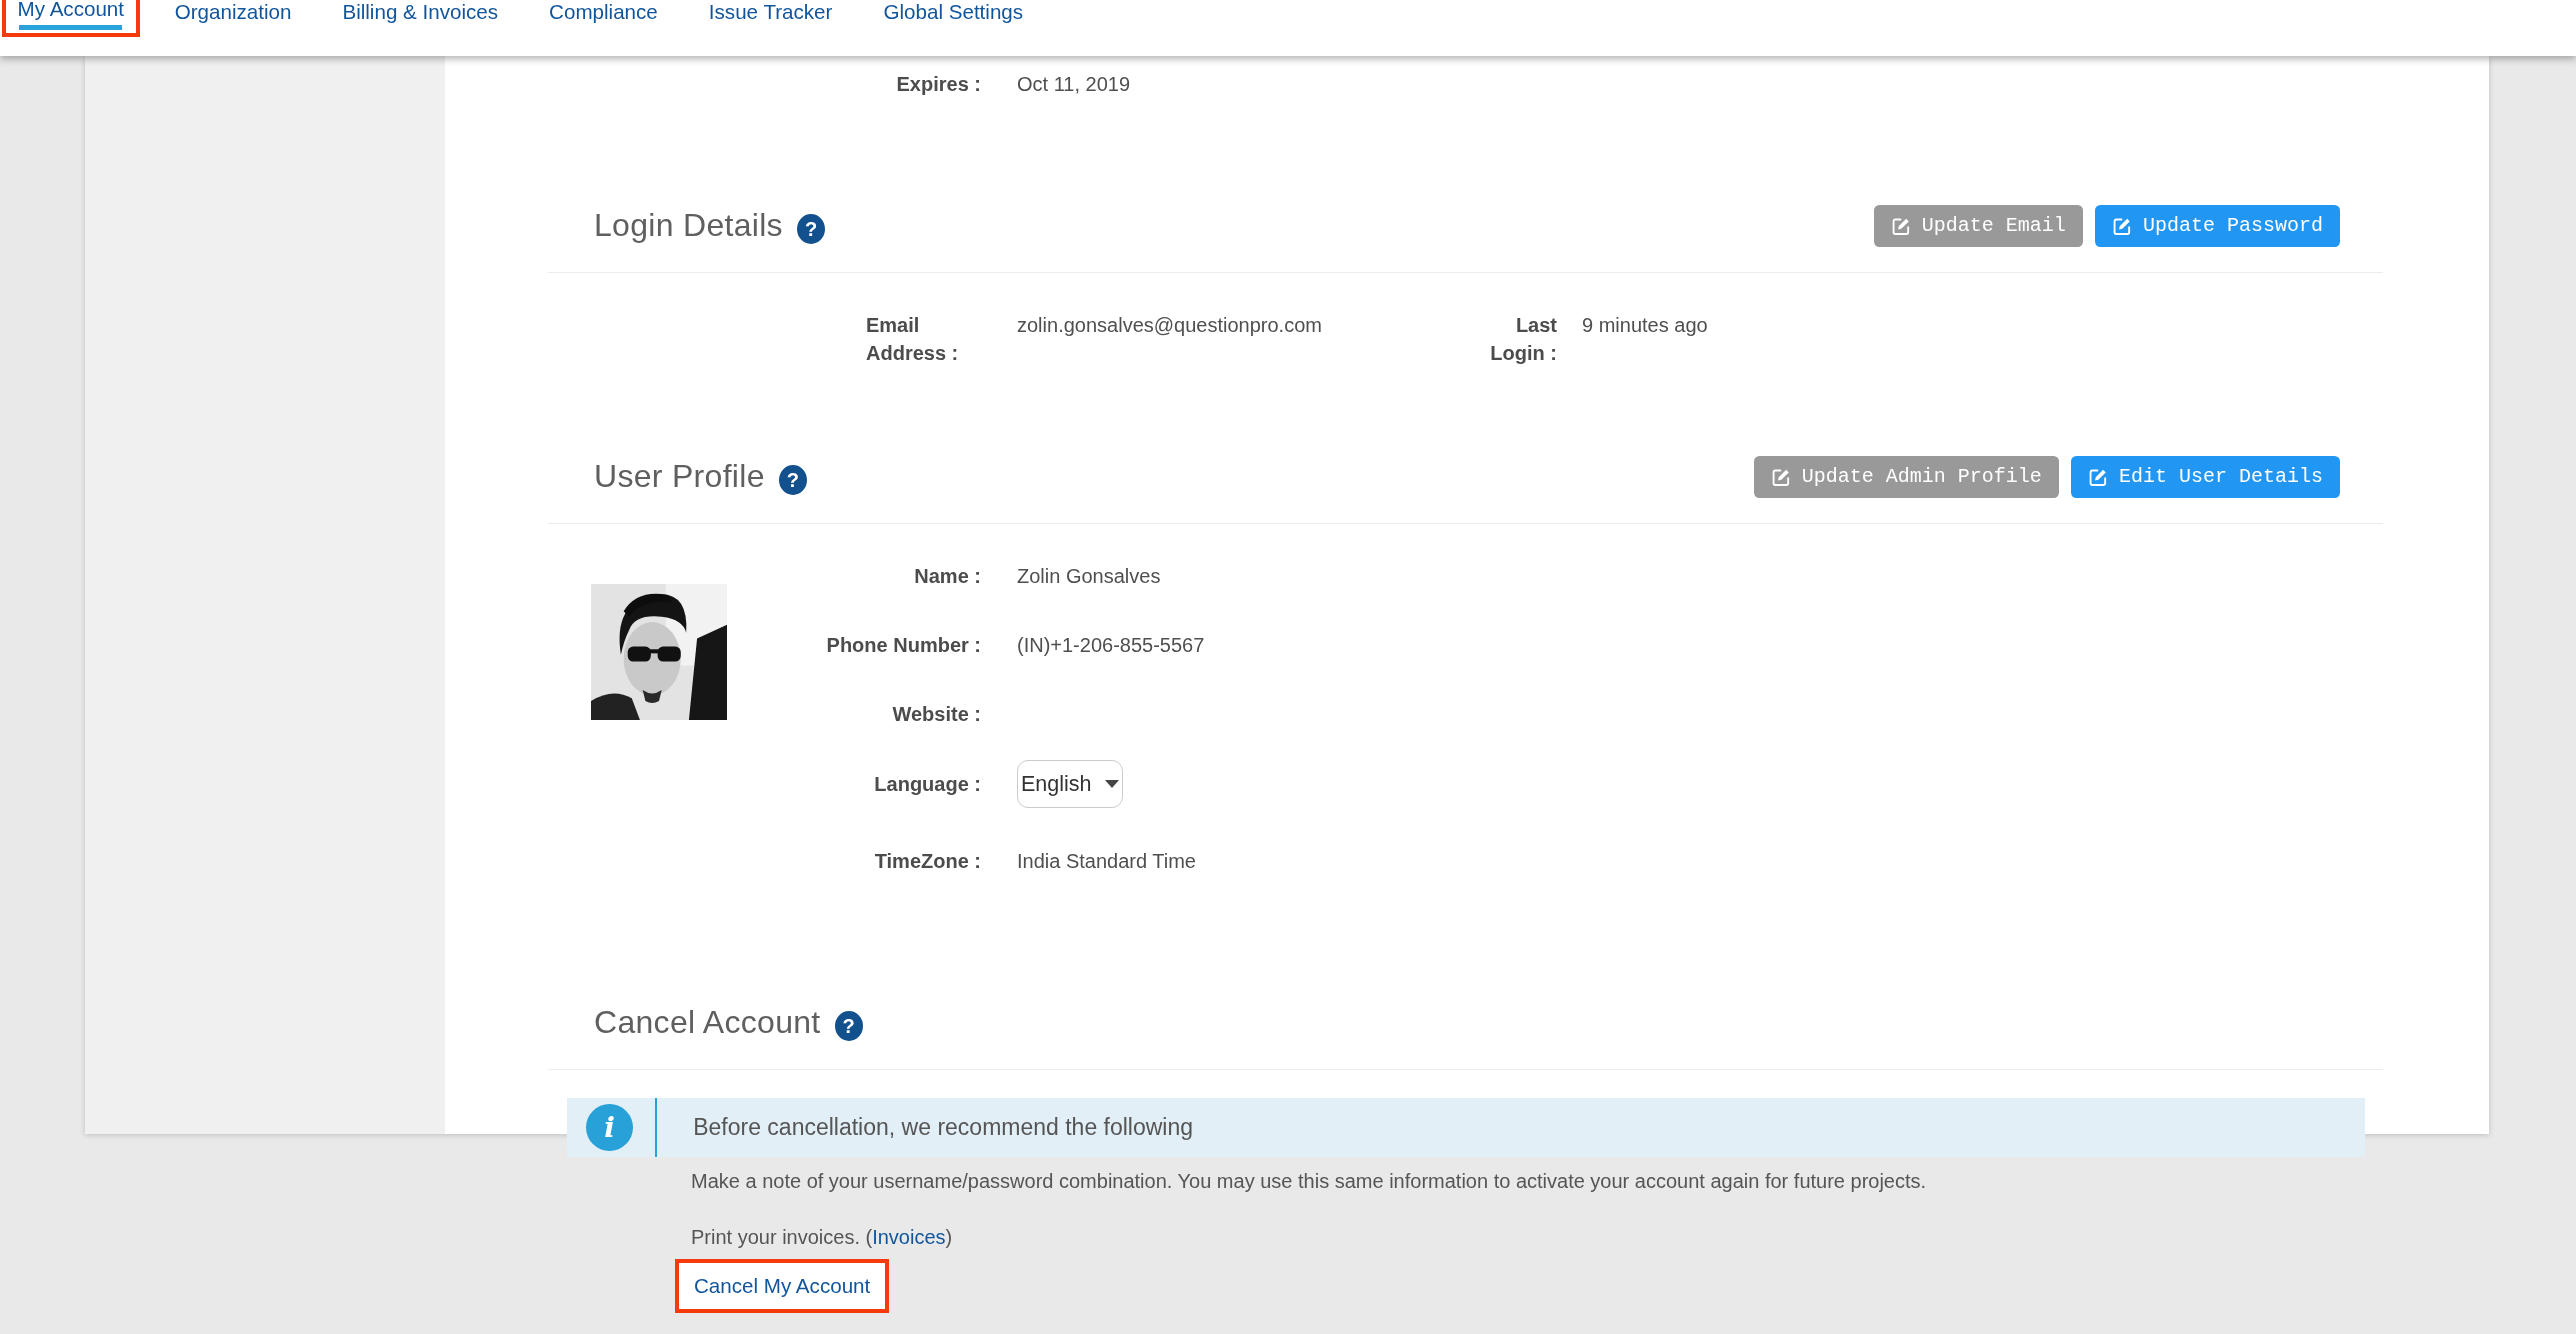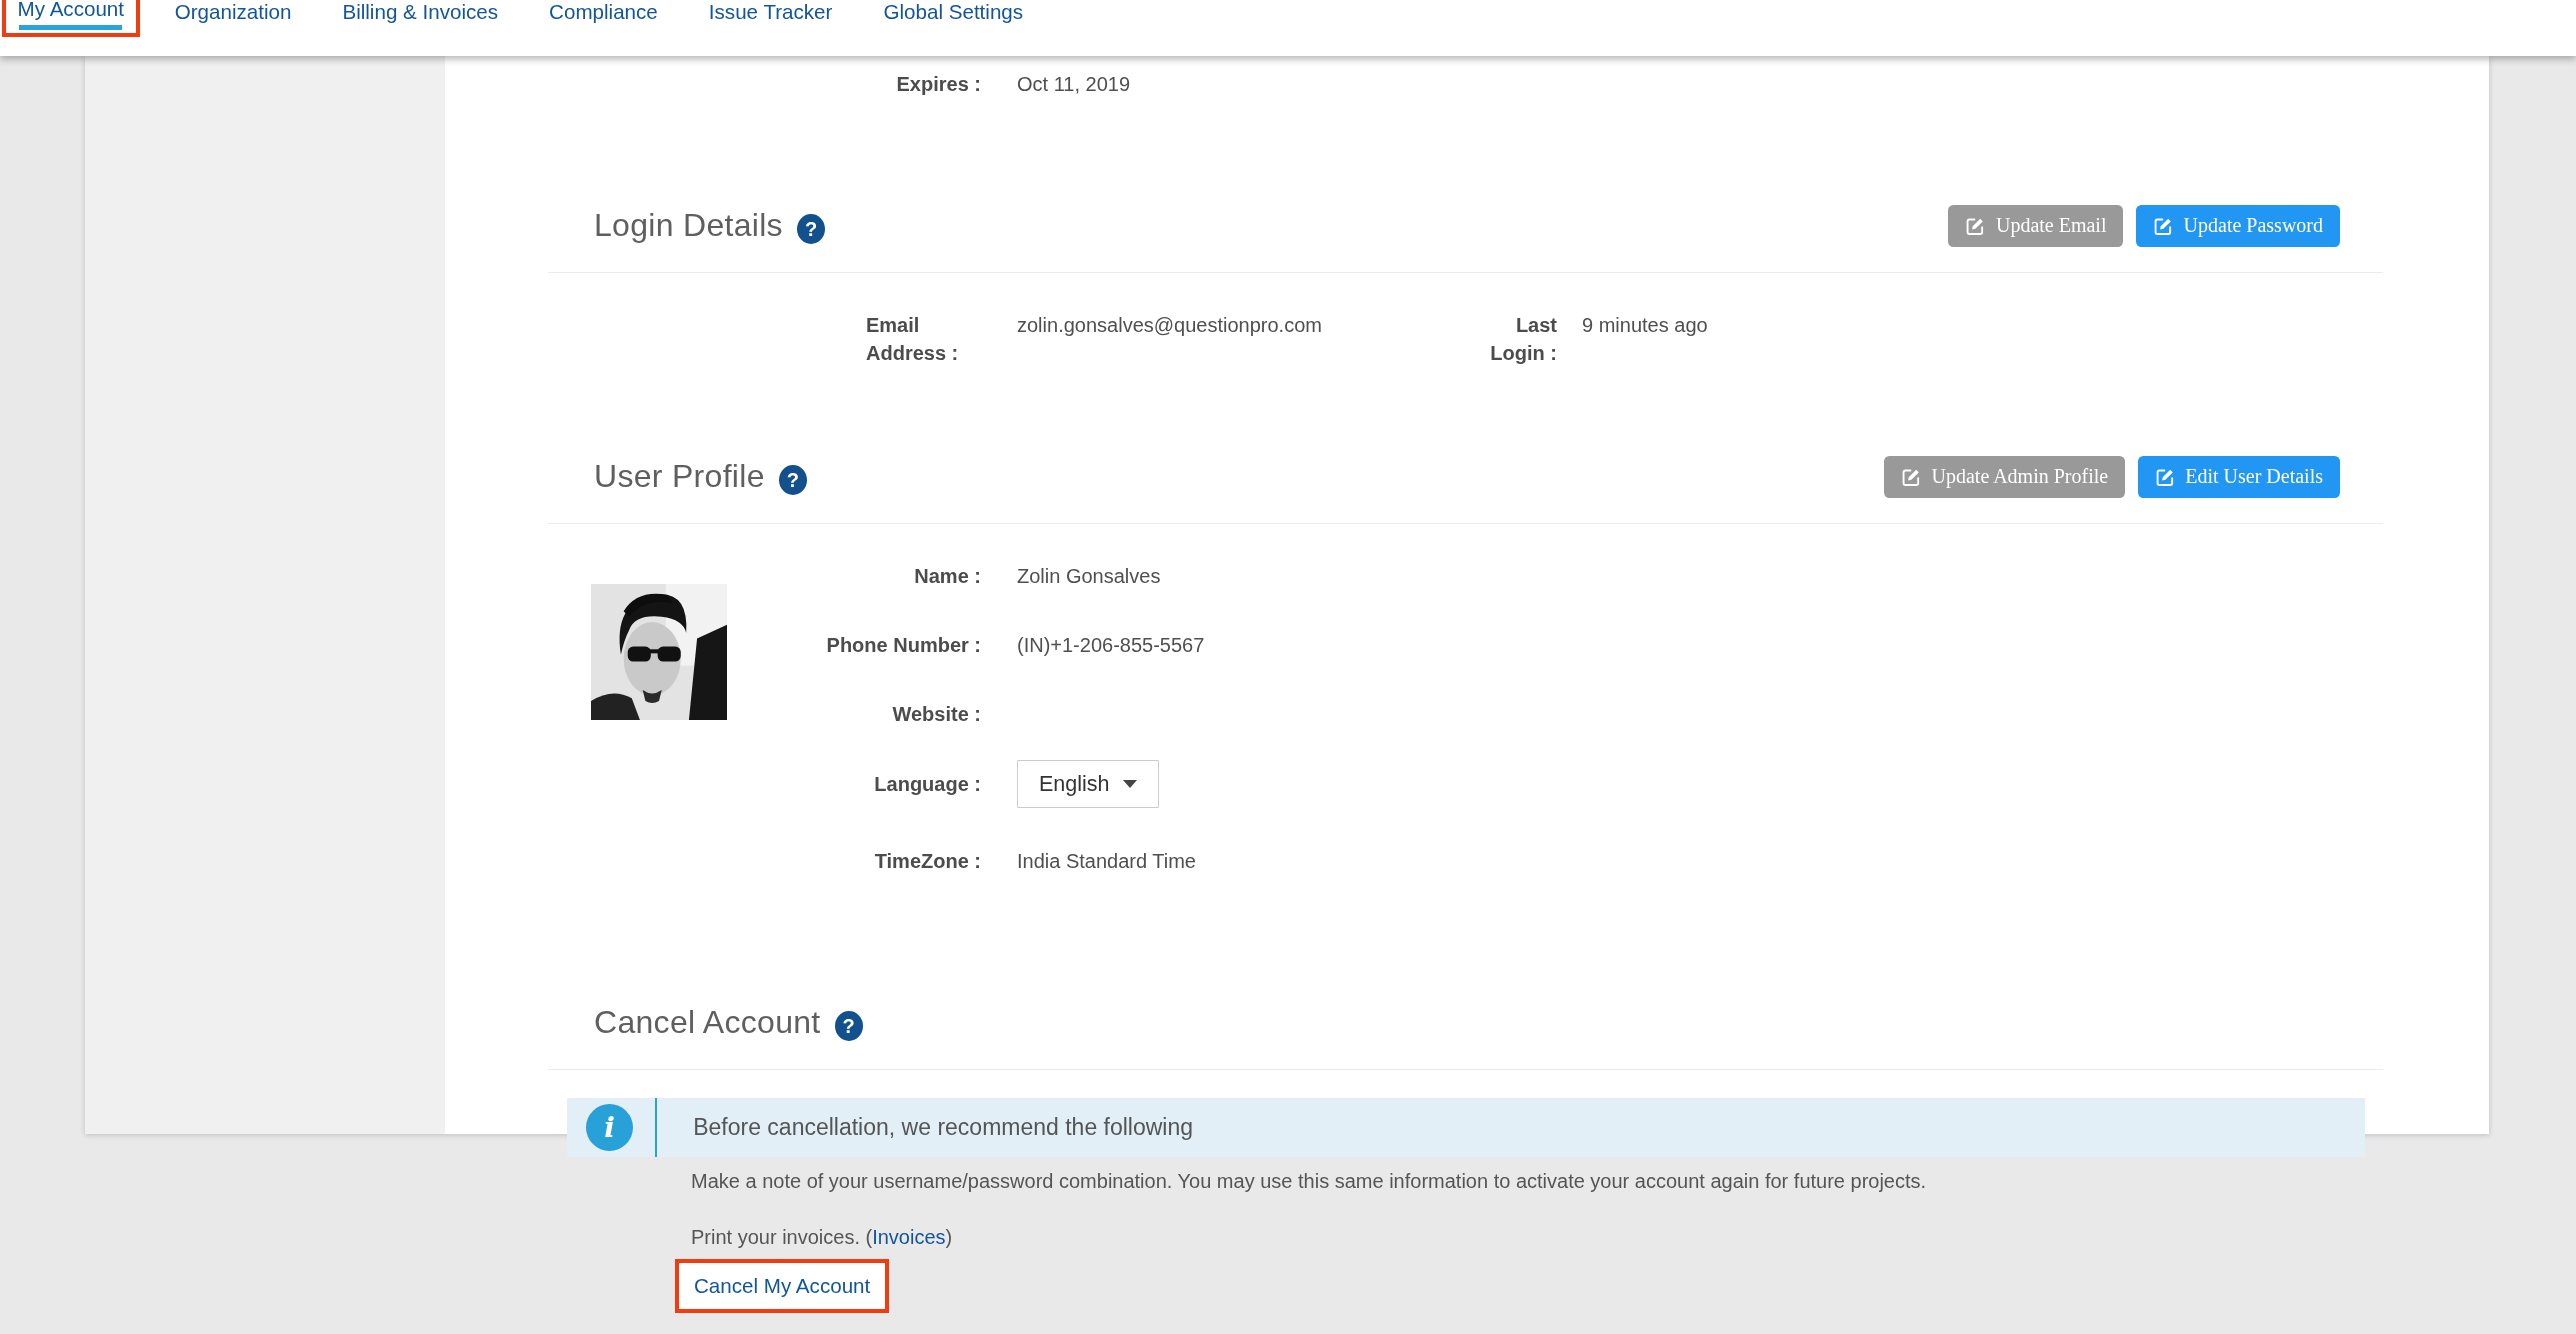--- a/index.html
+++ b/index.html
@@ -39,34 +39,34 @@
   
   .section-header{display:flex;align-items:center;justify-content:space-between;padding:0 149px;height:43px}
   .sh-login{margin-top:106px}
   .sh-profile{margin-top:88px}
   .sh-cancel{margin-top:124px}
   .section-title{display:flex;align-items:flex-end;font-size:32px;font-weight:300;color:#5f5f5f;letter-spacing:0.3px}
   .help-icon{width:28px;height:30px;border-radius:50%;background:var(--help-icon-bg);color:#fff;font-weight:bold;
     font-size:20px;display:flex;align-items:center;justify-content:center;margin-left:14.3px;cursor:pointer;flex:none}
   .btn-group{display:flex;gap:12.5px}
   .btn{display:flex;align-items:center;gap:10px;height:42px;padding:0 17px;border:none;border-radius:5.4px;
-    color:#fff;font-size:20px;font-family:Liberation Serif, serif;cursor:pointer}
+    color:#fff;font-size:20px;font-family:Liberation Mono, monospace;cursor:pointer}
   .btn.gray{background:var(--secondary-button)}
   .btn.blue{background:var(--primary-button)}
   .edit-icon{width:20.6px;height:20.6px;flex:none}
   .divider{border-top:1.8px solid #e9edf2;margin:25px 106px 0 103px}
   .login-fields{margin-top:38px}
   
   .profile-block{position:relative}
   .avatar{position:absolute;left:146px;top:24px;width:136px;height:136px;overflow:hidden}
   .profile-row{margin-top:37px;min-height:32px;align-items:center}
   .profile-row.first{margin-top:36px}
   .profile-row.lang{margin-top:30px}
-  .dropdown{display:inline-flex;align-items:center;gap:13.4px;border:1.8px solid #ccc;border-radius:1px;background:#fff;
-    padding:8px 21px;font-size:21.5px;color:#333;cursor:pointer}
+  .dropdown{display:inline-flex;align-items:center;gap:13.4px;border:1.8px solid #ccc;border-radius:11px;background:#fff;
+    padding:8px 3px;font-size:21.5px;color:#333;cursor:pointer}
   .caret{width:0;height:0;border-left:7.2px solid transparent;border-right:7.2px solid transparent;border-top:8px solid #444}
   
   .info-box{margin:28px 124px 0 122px;height:59px;background:var(--info-bg);display:flex;align-items:center}
   .info-icon{width:47px;height:47px;border-radius:50%;background:var(--info-accent);color:#fff;margin-left:19px;flex:none;
     display:flex;align-items:center;justify-content:center;font-size:28px;font-family:"DejaVu Serif",serif;font-style:italic;font-weight:bold}
   .info-vline{width:2.7px;height:59px;background:var(--info-accent);margin-left:21.5px;flex:none}
   .info-text{margin-left:36px;font-size:23px;color:#555}
   .body-line{margin-left:246px;font-size:20px;color:#555;line-height:1.4}
   .print-line{margin-top:28px}
   .note-line{margin-top:10px}

